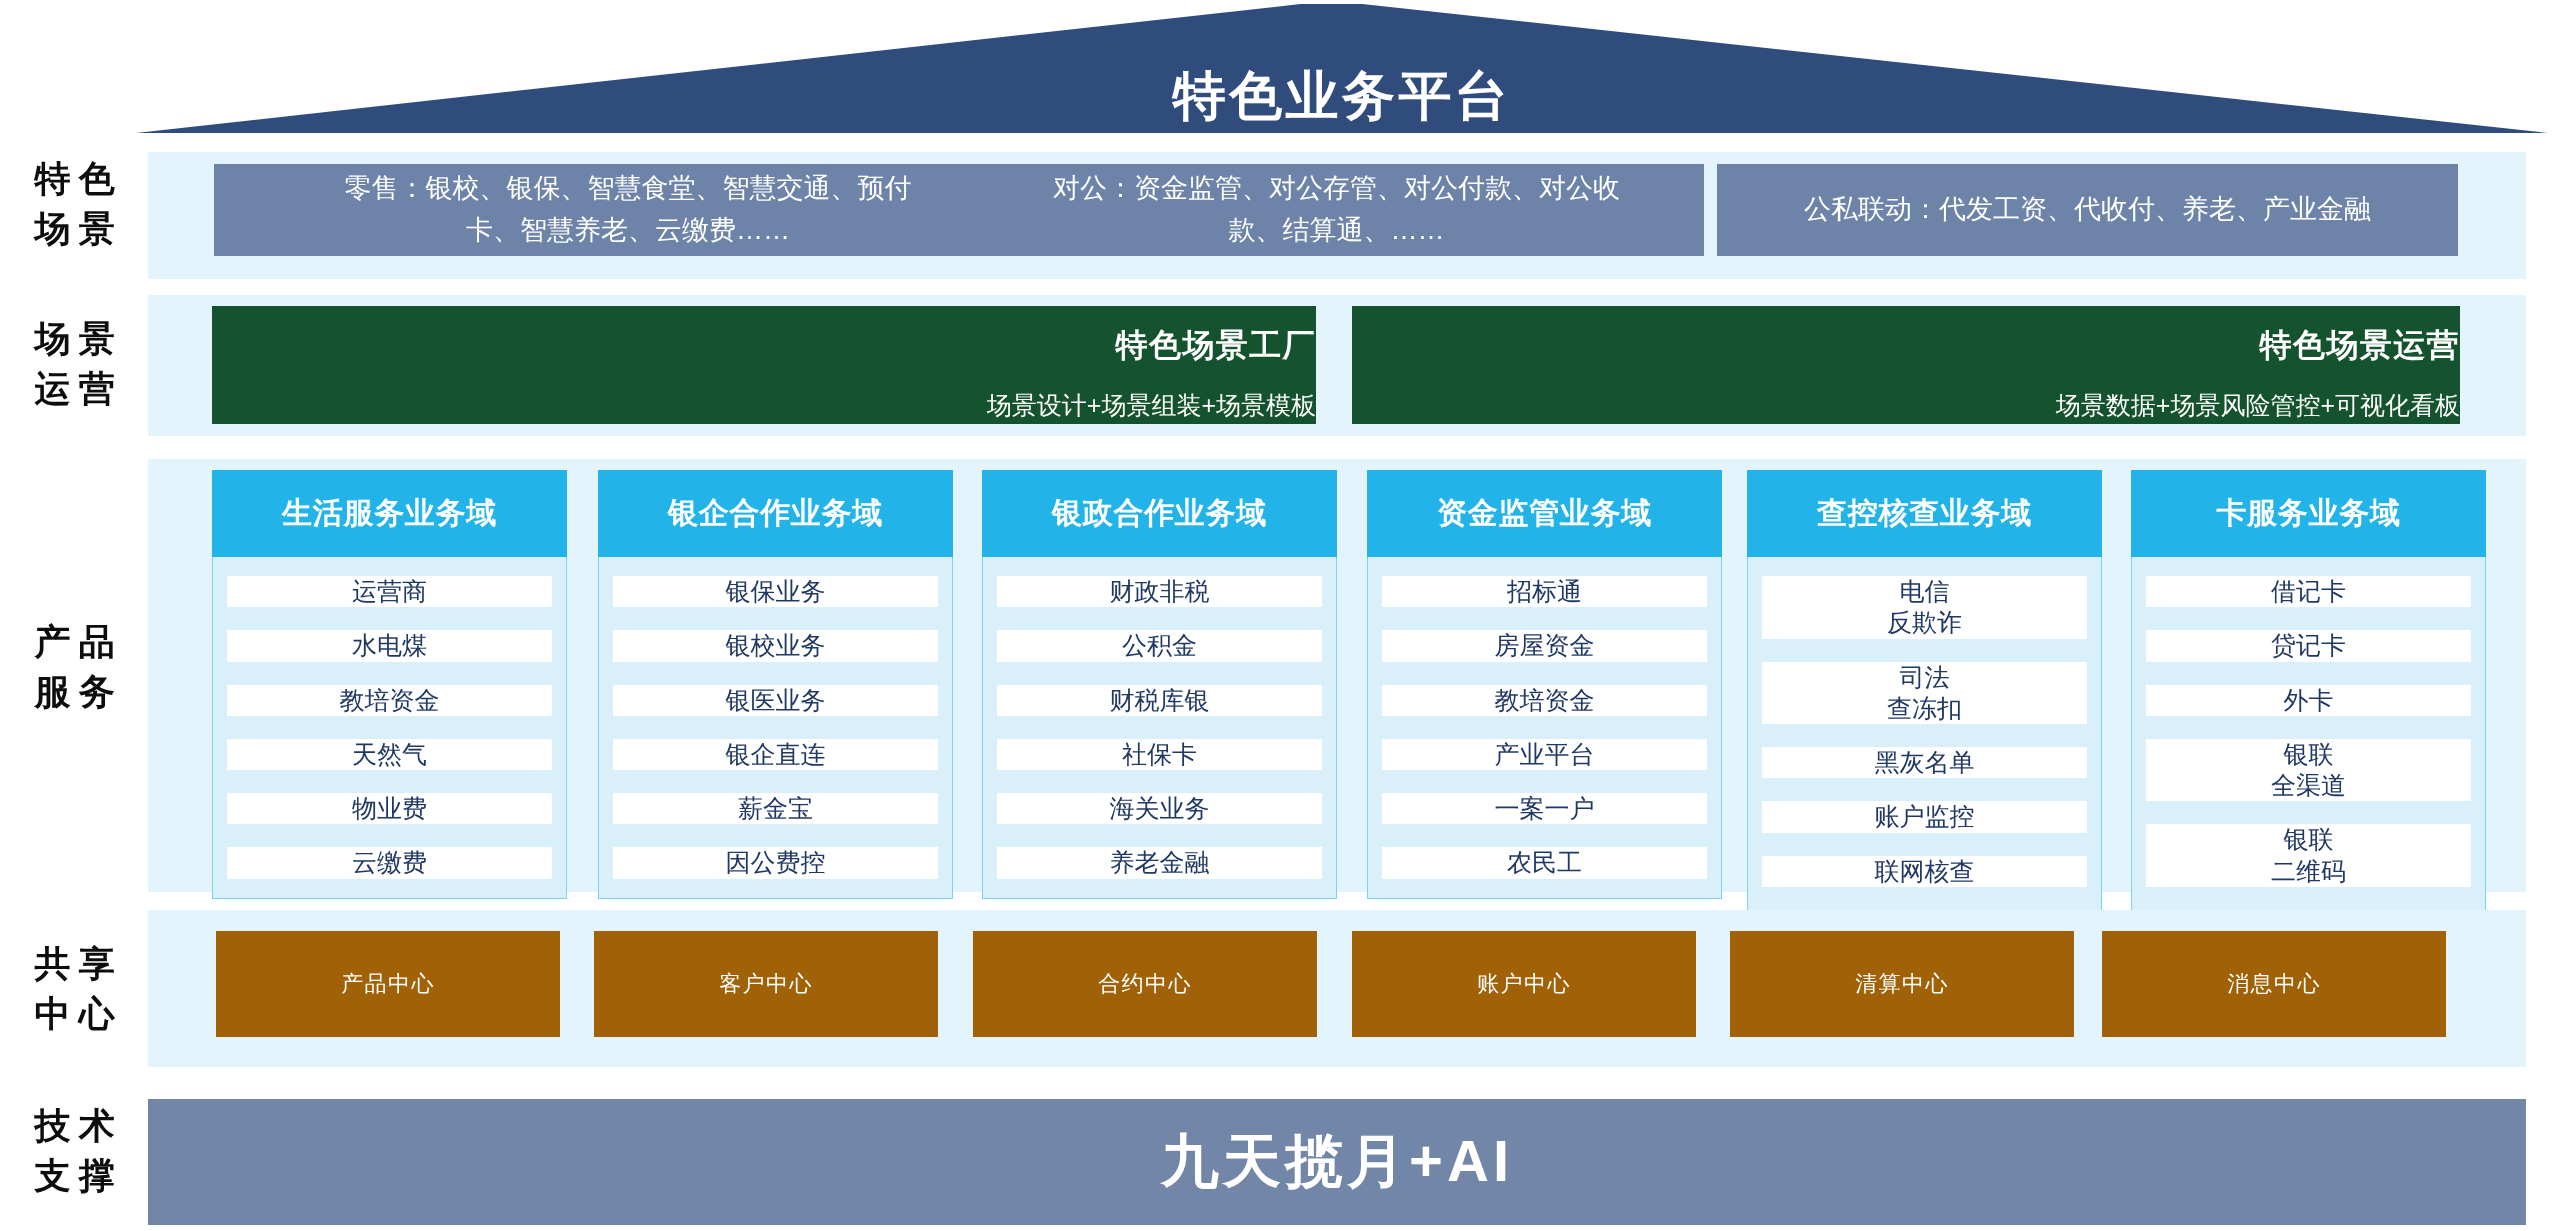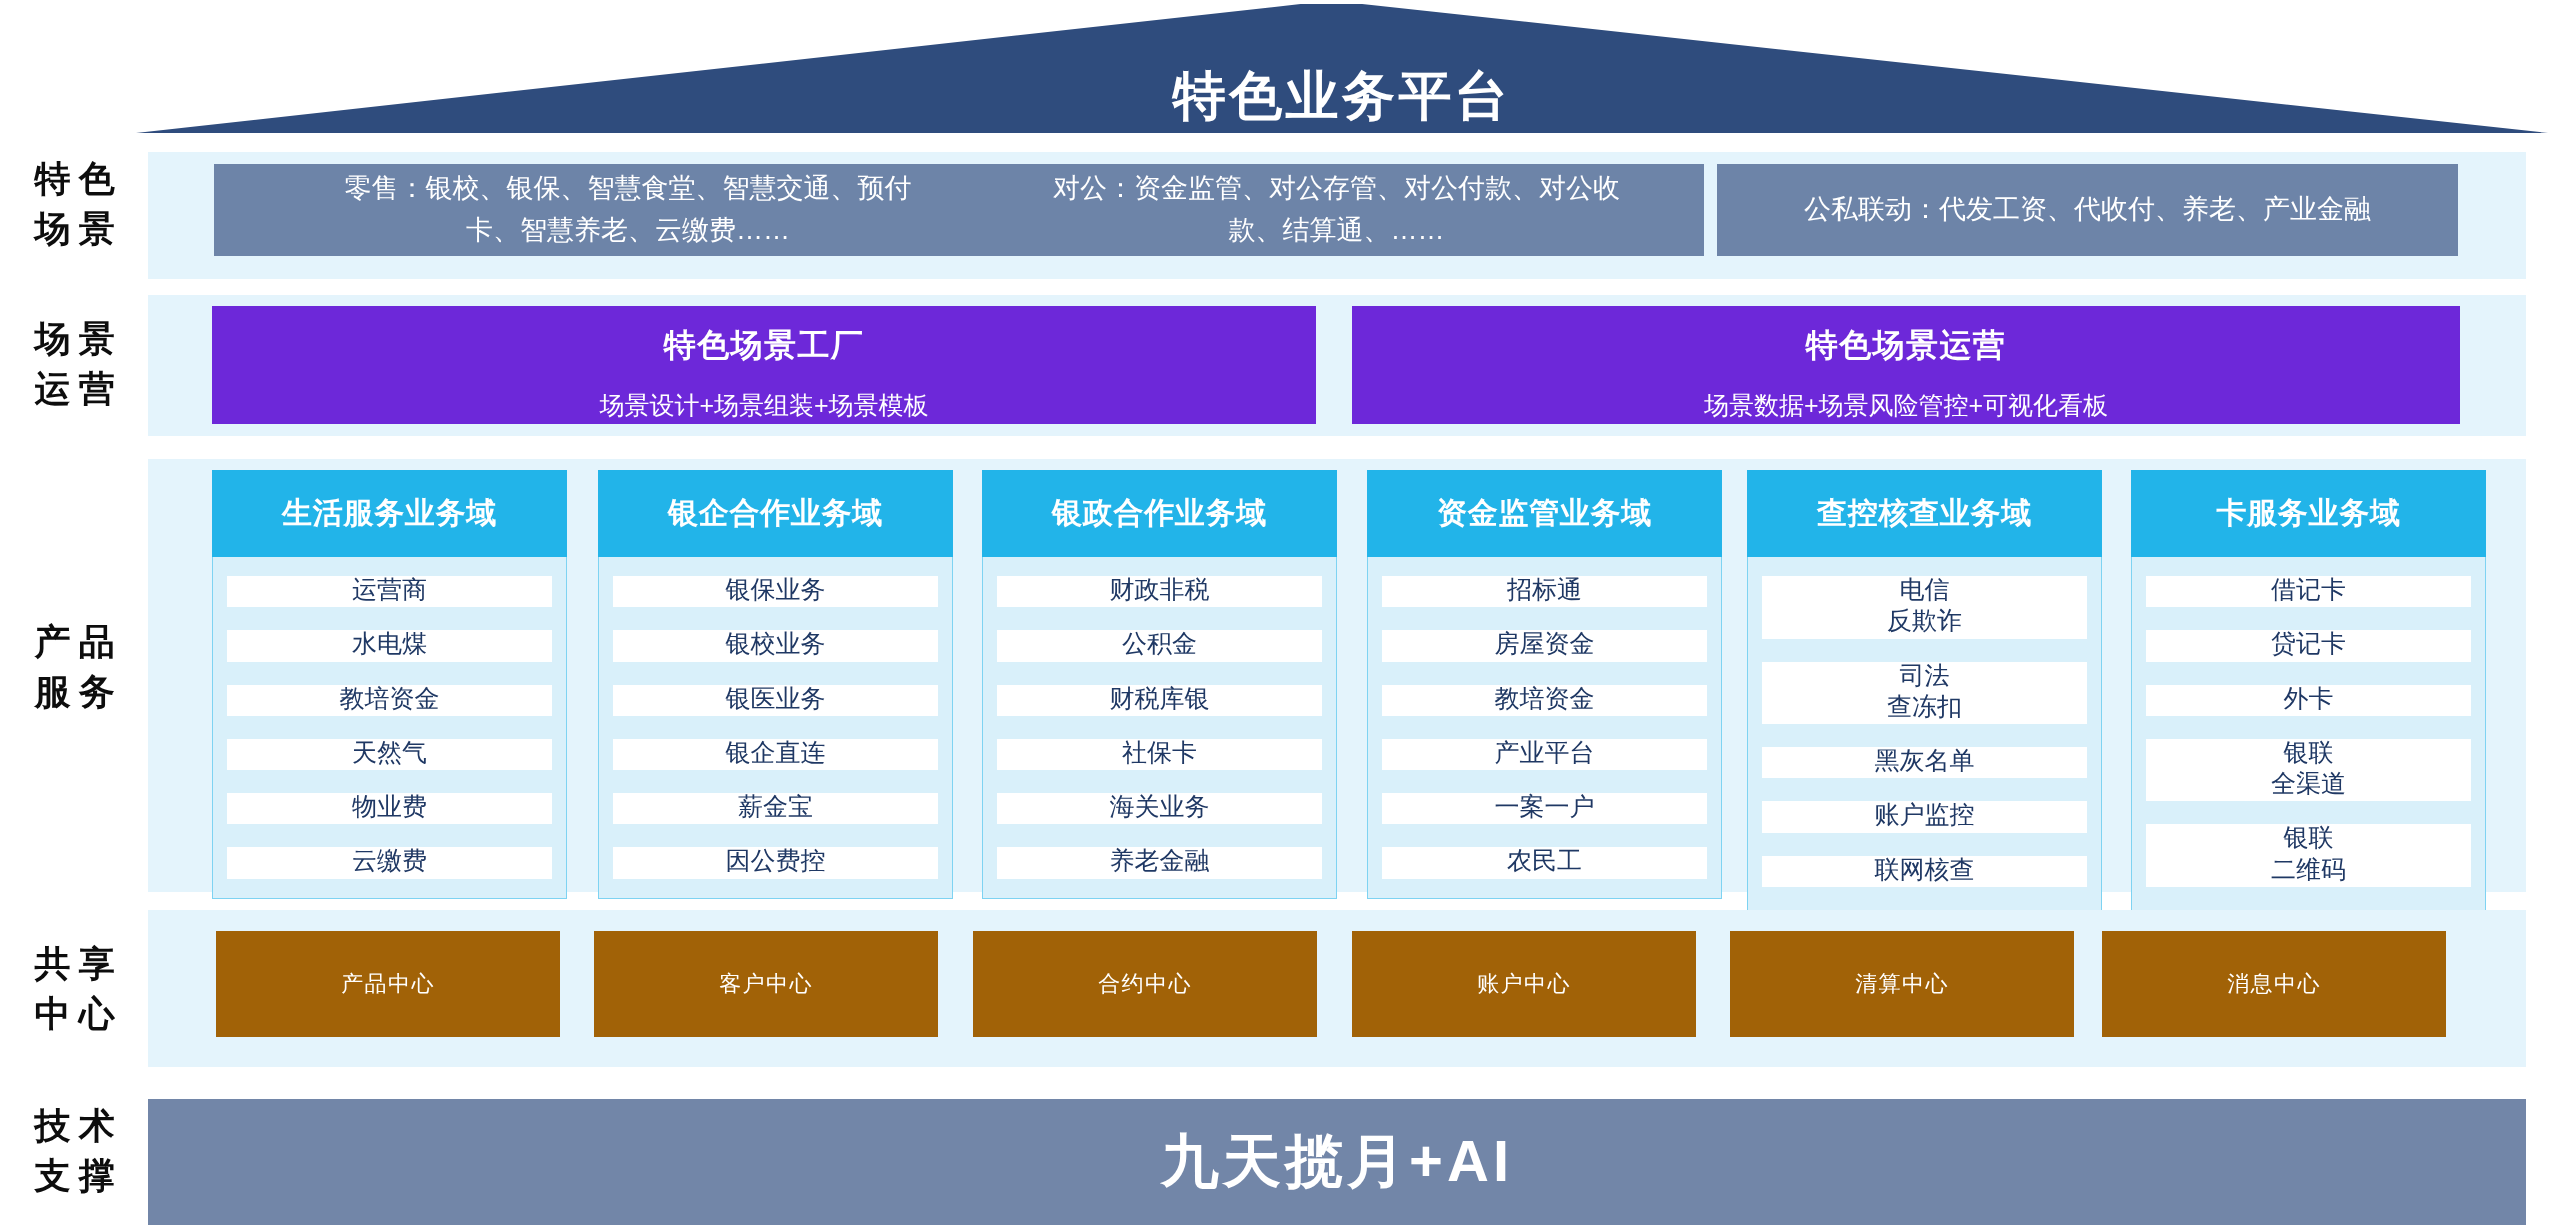--- a/index.html
+++ b/index.html
@@ -15,35 +15,35 @@
 
   
   .side-label{position:absolute;left:13.7px;width:130px;text-align:center;
     color:#0d0d0d;font-size:36px;font-weight:bold;line-height:1.4;
     letter-spacing:8.2px;white-space:pre-line;}
 
   
   .band{position:absolute;left:148px;width:2378px;background:#E4F4FC;}
   .band-scenes{top:152px;height:127px;}
   .band-ops{top:295px;height:141px;}
-  .band-products{top:459px;height:433px;font-family:Liberation Mono, monospace;}
+  .band-products{top:459px;height:433px;}
   .band-centers{top:910px;height:157px;}
   .tech-bar{position:absolute;left:148px;top:1099px;width:2378px;height:126px;
     background:#7286A8;display:flex;align-items:center;justify-content:center;}
   .tech-title{color:#ffffff;font-size:58px;font-weight:bold;letter-spacing:4.1px;}
 
   
   .scene-box{position:absolute;top:12.3px;height:92px;background:#6D84A8;
     color:#ffffff;font-size:27px;line-height:1.55;text-align:center;
     display:flex;align-items:center;justify-content:center;white-space:pre-line;
     padding:0 6.8px;box-sizing:border-box;}
 
   
-  .op-box{position:absolute;top:11px;height:118px;background:#6d28d9;
-    color:#ffffff;text-align:center;box-sizing:border-box;padding-top:18px;}
+  .op-box{position:absolute;top:11px;height:118px;background:#14532d;
+    color:#ffffff;text-align:right;box-sizing:border-box;padding-top:18px;}
   .op-title{font-size:32px;font-weight:bold;letter-spacing:1.4px;}
   .op-subtitle{font-size:25px;margin-top:20.5px;}
 
   
   .domain{position:absolute;top:11px;width:355px;height:374px;display:flex;flex-direction:column;box-sizing:border-box;}
   .domain-header{height:87px;flex:0 0 87px;background:#22B4E9;color:#ffffff;
     font-size:30px;font-weight:bold;display:flex;align-items:center;justify-content:center;letter-spacing:0.7px;}
   .domain-body{flex:1;background:#D9F0FA;border:1.4px solid #7ED3F2;border-top:none;
     display:grid;grid-template-columns:1fr;column-gap:15px;row-gap:23px;
     padding:19px 13.7px;box-sizing:border-box;}

